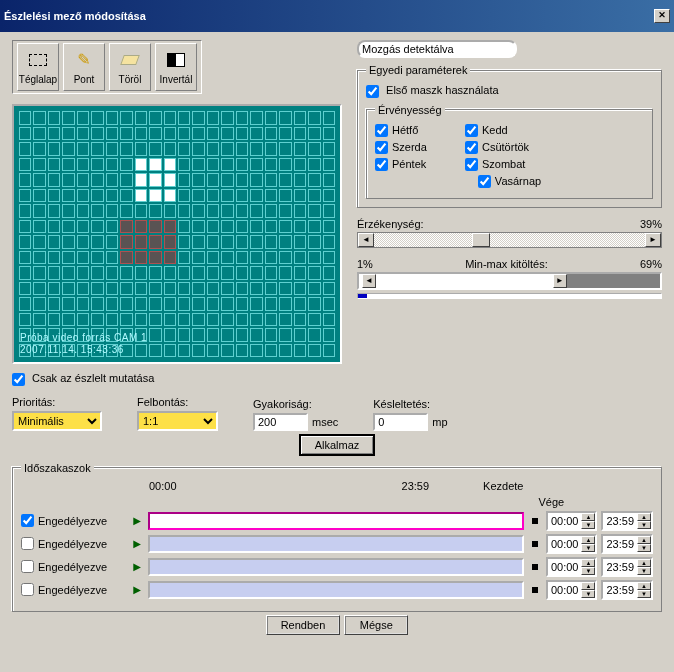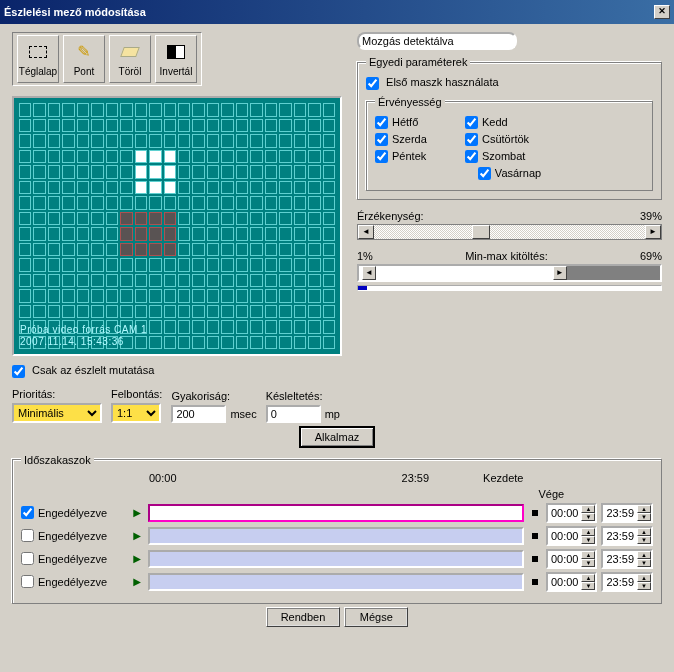--- a/index.html
+++ b/index.html
@@ -13,21 +13,21 @@
   overflow: hidden;
 }
 .titlebar {
   background: linear-gradient(to right, #0a246a, #3a6ea5);
   color: #fff;
   padding: 3px 4px;
   display: flex;
   justify-content: space-between;
   align-items: center;
   font-weight: bold;
-  height: 24px;
+  height: 32px;
 }
 .titlebar .close-btn {
   width: 16px; height: 14px;
   background: #d4d0c8;
   border: 1px solid #fff;
   border-right-color: #404040;
   border-bottom-color: #404040;
   text-align: center;
   line-height: 11px;
   color: #000;
@@ -178,21 +178,21 @@
 }
 .progress-thin {
   height: 6px;
   border: 1px inset #fff;
   background: #fff;
   margin-top: 3px;
   position: relative;
 }
 .progress-thin .bar { position: absolute; left: 0; top: 0; height: 100%; background: #0000c0; }
 
-.param-row { display: flex; gap: 9px; margin-top: 10px; align-items: flex-end; }
+.param-row { display: flex; gap: 35px; margin-top: 10px; align-items: flex-end; }
 .param { display: flex; flex-direction: column; }
 .param label { margin-bottom: 3px; }
 .param .inline { display: flex; align-items: center; gap: 4px; }
 
 .btn {
   background: #d4d0c8;
   border: 1px solid #fff;
   border-right-color: #404040;
   border-bottom-color: #404040;
   box-shadow: 1px 1px 0 #808080 inset, -1px -1px 0 #dfdfdf inset;
@@ -734,21 +734,21 @@
   <span>Csak az észlelt mutatása</span>
 </div>
 
 <div class="param-row">
   <div class="param">
     <label>Prioritás:</label>
     <select style="width:90px"><option>Minimális</option></select>
   </div>
   <div class="param">
     <label>Felbontás:</label>
-    <select style="width:50px"><option>1:1</option></select>
+    <select style="width:81px"><option>1:1</option></select>
   </div>
   <div class="param">
     <label>Gyakoriság:</label>
     <div class="inline">
       <input type="text" style="width: 55px;" value="200">
       <span>msec</span>
     </div>
   </div>
   <div class="param">
     <label>Késleltetés:</label>

